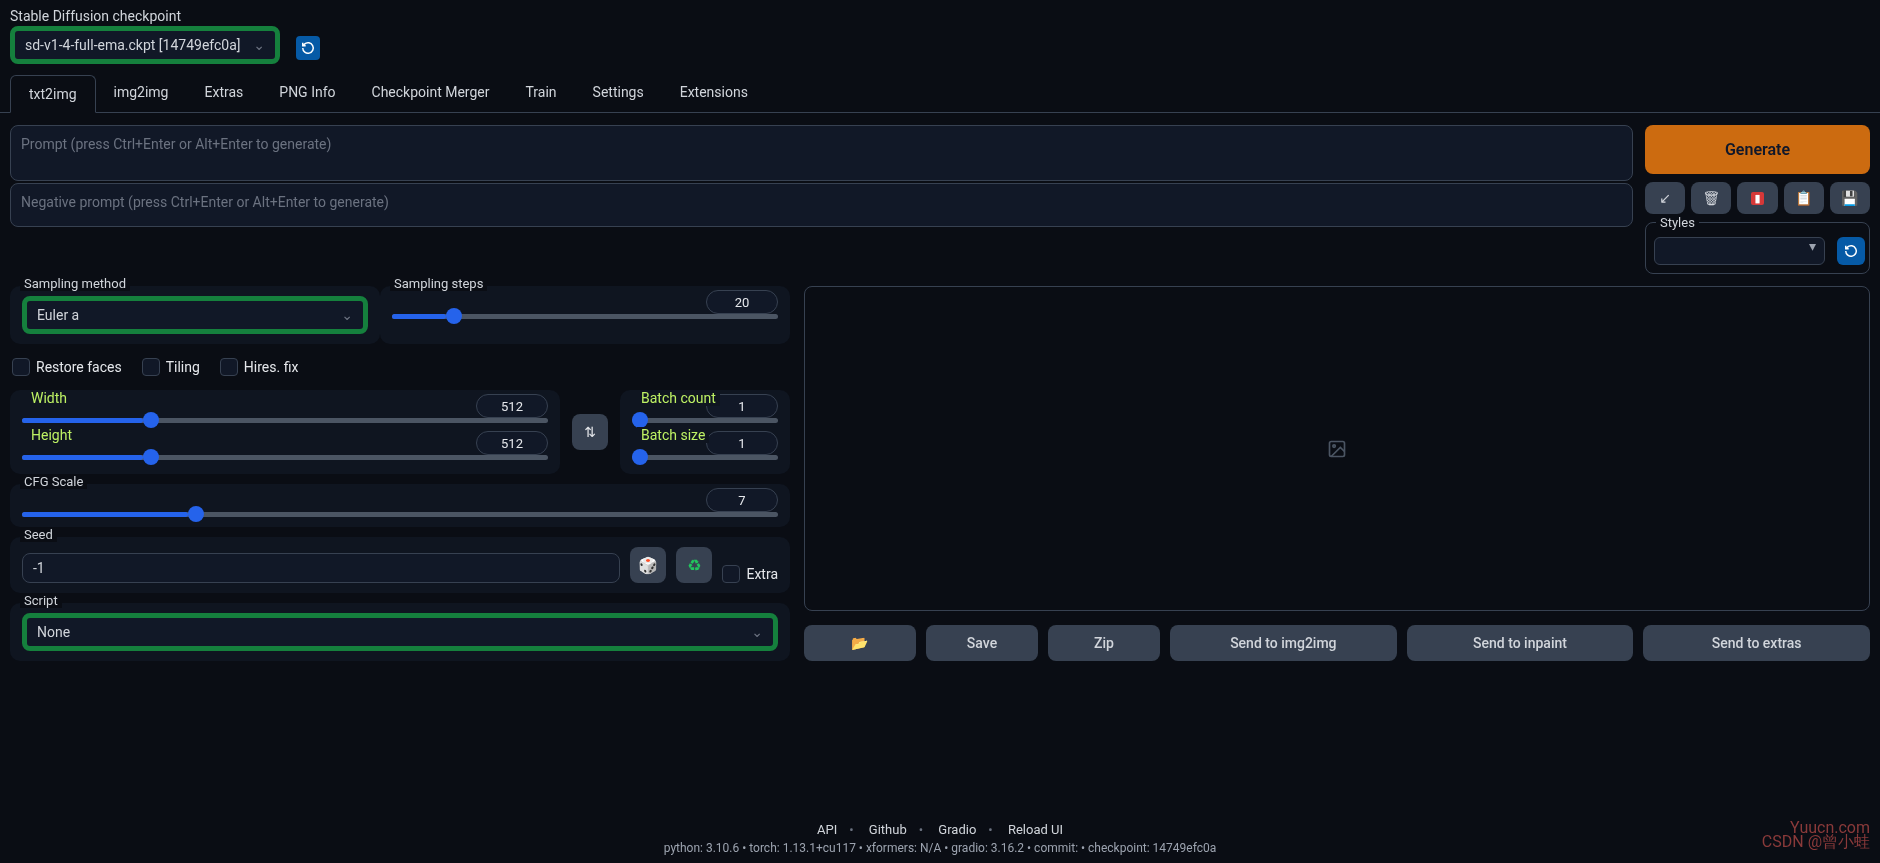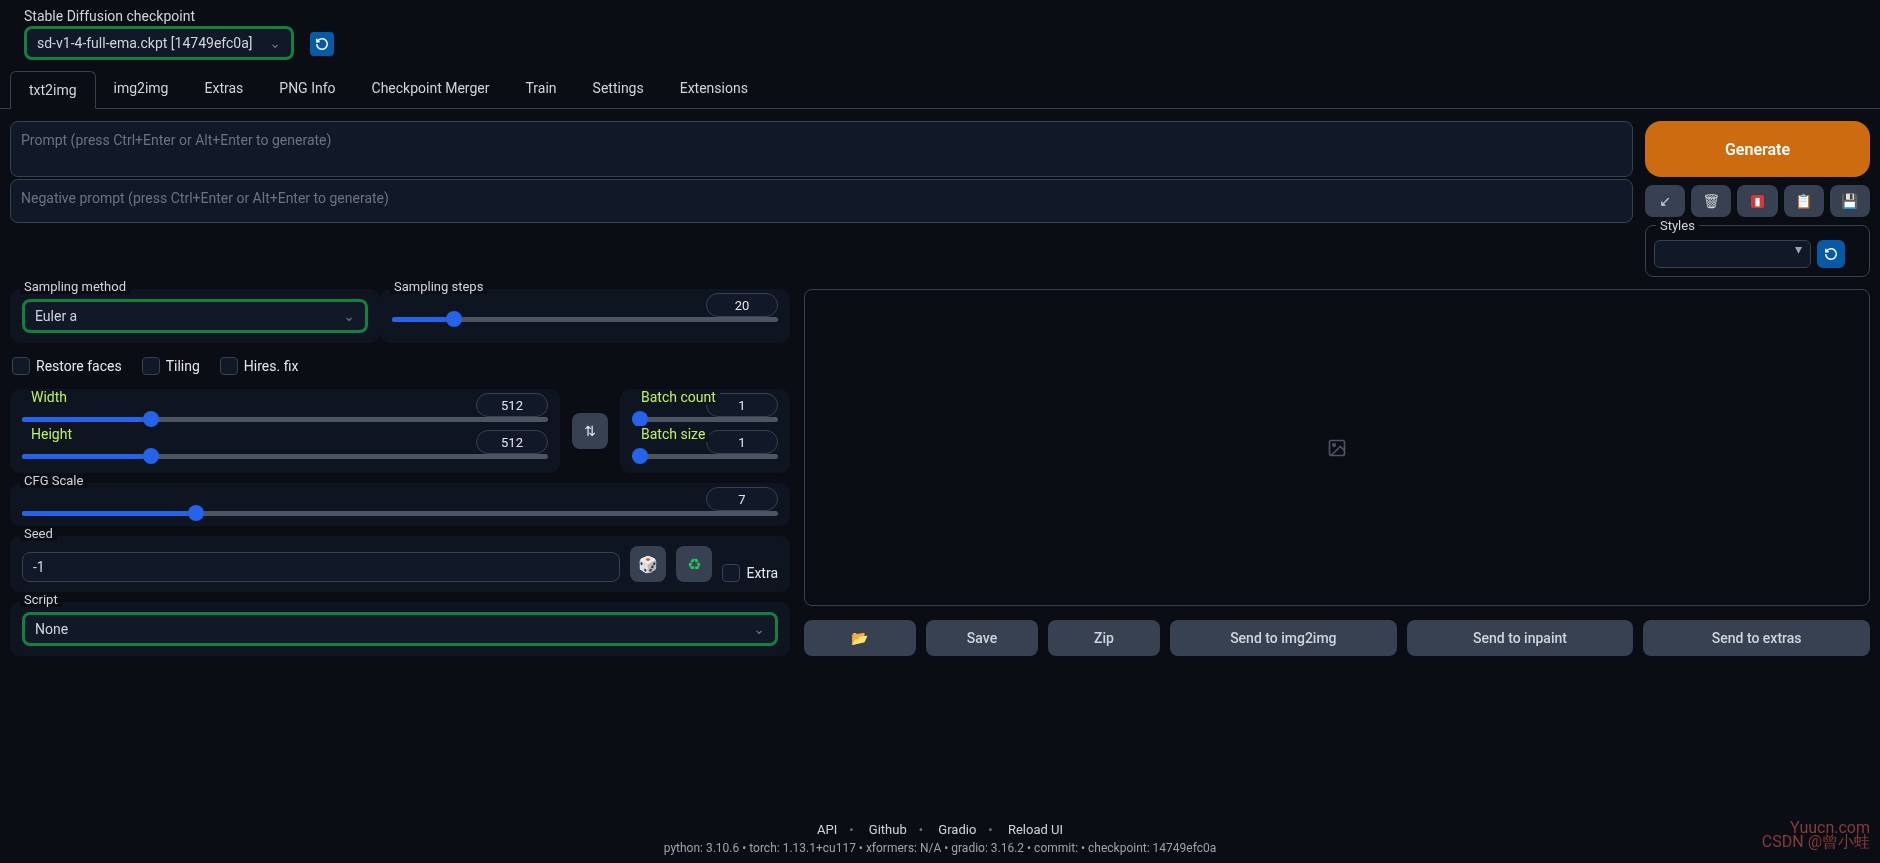--- a/index.html
+++ b/index.html
@@ -6,53 +6,53 @@
 body {
   background: #0a0d14;
   color: #e5e7eb;
   font-family: -apple-system, BlinkMacSystemFont, "Segoe UI", Roboto, Helvetica, Arial, sans-serif;
   font-size: 14px;
   width: 1880px;
   height: 863px;
   position: relative;
   overflow: hidden;
 }
-.top-bar { padding: 8px 24px 4px; display:flex; align-items:flex-end; gap:10px;}
+.top-bar { padding: 8px 10px 4px; display:flex; align-items:flex-end; gap:10px;}
 .label { color:#d1d5db; font-size:14px; margin-bottom:2px;}
 .dropdown {
-  background:#111827; border:3px solid #15803d; border-radius:8px;
+  background:#111827; border:5px solid #15803d; border-radius:8px;
   padding:6px 10px; color:#d1d5db; display:flex; align-items:center;
   justify-content:space-between; width:270px; cursor:pointer;
 }
 .dropdown .chev { color:#6b7280; }
 .refresh-btn {
   width:24px; height:24px; background:#065aa6; border-radius:4px;
   display:flex; align-items:center; justify-content:center; color:#fff; cursor:pointer;
   margin-left:6px; margin-bottom:4px;
 }
 .tabs { display:flex; border-bottom:1px solid #374151; padding:0 10px; margin-top:6px;}
 .tab { padding:10px 18px; color:#d1d5db; cursor:pointer; }
 .tab.active { border:1px solid #374151; border-bottom:1px solid #0a0d14; border-top-left-radius:6px; border-top-right-radius:6px; background:#0a0d14; position:relative; top:1px;}
 .main { display:flex; gap:12px; padding:12px 10px; }
 .left-col { flex:1; display:flex; flex-direction:column; gap:2px; }
 .right-col { width:225px; display:flex; flex-direction:column; gap:8px; }
 .textarea {
   background:#111827; border:1px solid #374151; border-radius:8px;
   padding:10px; color:#6b7280; height:56px; width:100%;
 }
 .gen-btn {
-  background:#cc6b10; color:#ffffff; font-weight:600; font-size:16px;
-  border-radius:16px; height:56px; display:flex; align-items:center; justify-content:center; cursor:pointer;
+  background:#cc6b10; color:#0f172a; font-weight:600; font-size:16px;
+  border-radius:8px; height:49px; display:flex; align-items:center; justify-content:center; cursor:pointer;
 }
 .icon-row { display:flex; gap:6px; }
 .icon-btn {
   flex:1; height:32px; background:#374151; border-radius:8px;
   display:flex; align-items:center; justify-content:center; cursor:pointer; color:#d1d5db;
 }
-.styles-box { border:1px solid #374151; border-radius:8px; position:relative; padding:14px 24px 8px 8px; display:flex; gap:6px;}
+.styles-box { border:1px solid #374151; border-radius:8px; position:relative; padding:14px 4px 8px 8px; display:flex; gap:12px;}
 .fieldset-label { position:absolute; top:-8px; left:10px; background:#0a0d14; padding:0 4px; font-size:13px; color:#d1d5db;}
 .styles-select { flex:1; background:#111827; border:1px solid #374151; border-radius:6px; height:28px; text-align:right; padding-right:8px; color:#9ca3af; cursor:pointer;}
 .refresh-sm { width:28px; height:28px; background:#065aa6; border-radius:6px; display:flex; align-items:center; justify-content:center; color:#fff; cursor:pointer;}
 
 .content { display:flex; gap:14px; padding:0 10px; }
 .controls { width:780px; display:flex; flex-direction:column; gap:10px; }
 .panel { background:#0f1520; border-radius:10px; padding:10px 12px; position:relative; }
 .panel .fieldset-label { top:-10px; }
 
 .samp-row { display:flex; }

